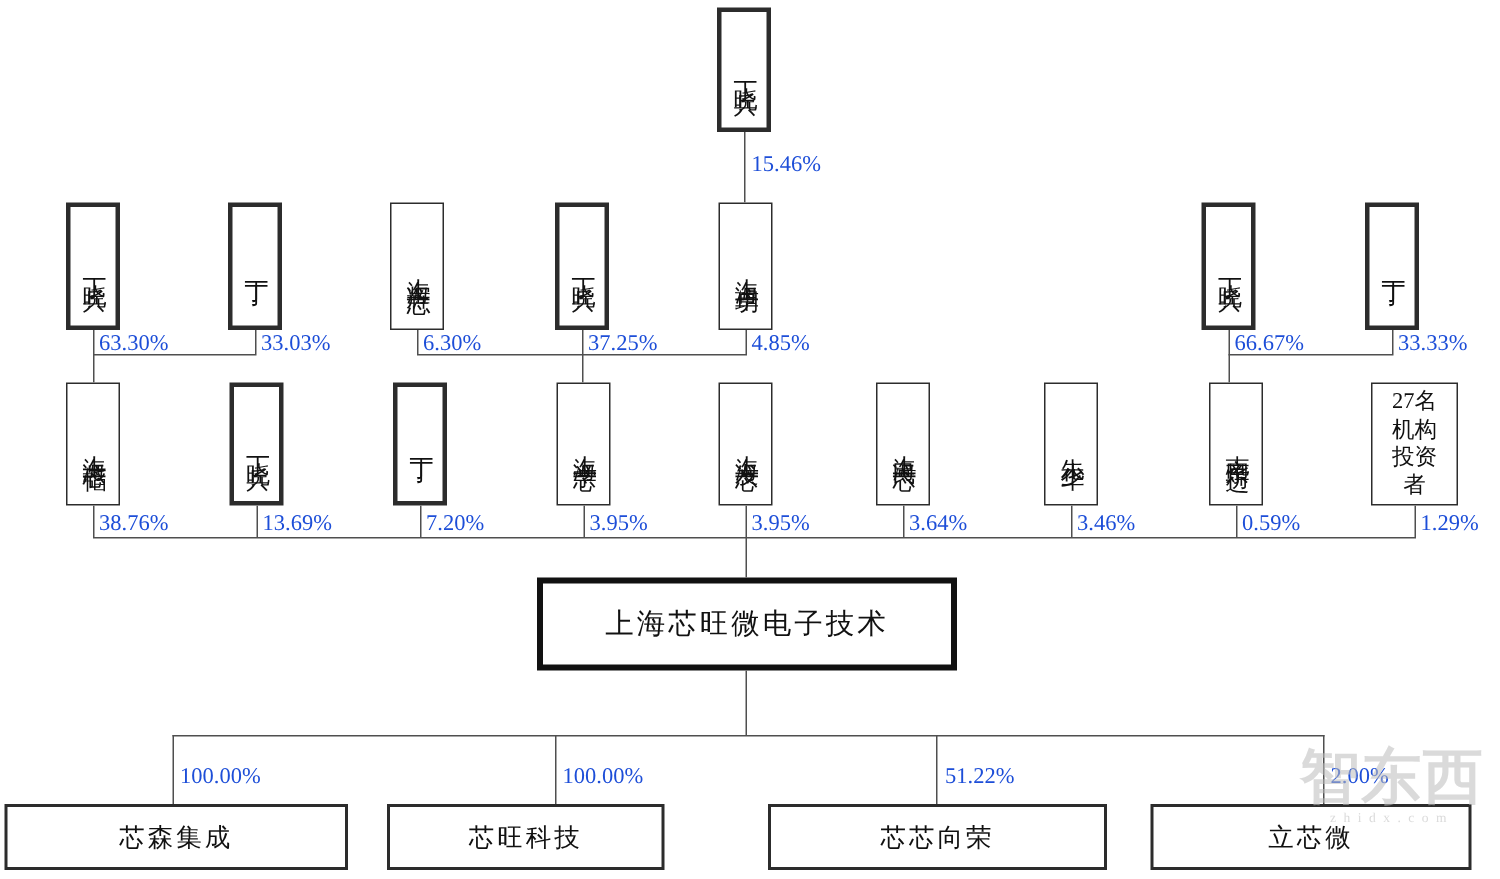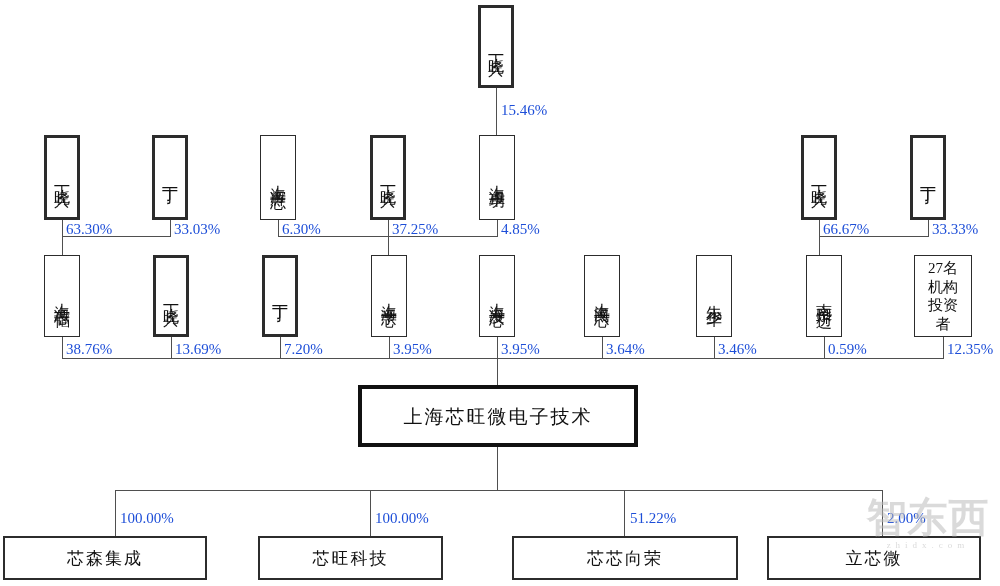--- a/index.html
+++ b/index.html
@@ -153,32 +153,32 @@
     </div>
 
   <div class="pct" style="left:66px;top:341px">38.76%</div>
   <div class="pct" style="left:175px;top:341px">13.69%</div>
   <div class="pct" style="left:284px;top:341px">7.20%</div>
   <div class="pct" style="left:393px;top:341px">3.95%</div>
   <div class="pct" style="left:501px;top:341px">3.95%</div>
   <div class="pct" style="left:606px;top:341px">3.64%</div>
   <div class="pct" style="left:718px;top:341px">3.46%</div>
   <div class="pct" style="left:828px;top:341px">0.59%</div>
-  <div class="pct" style="left:947px;top:341px">12.35%</div>
+  <div class="pct" style="left:947px;top:341px">1.29%</div>
 
   <div class="companybox">
     <div>上海芯旺微电子技术</div>
   </div>
 
   <div class="pct" style="left:120px;top:510px">100.00%</div>
   <div class="pct" style="left:375px;top:510px">100.00%</div>
   <div class="pct" style="left:630px;top:510px">51.22%</div>
   <div class="pct" style="left:887px;top:510px">2.00%</div>
 
-  <div class="bbox" style="left:3px;width:204px">
+  <div class="bbox" style="left:3px;width:229px">
       <span>芯森集成</span>
     </div>
   <div class="bbox" style="left:258px;width:185px">
       <span>芯旺科技</span>
     </div>
   <div class="bbox" style="left:512px;width:226px">
       <span>芯芯向荣</span>
     </div>
   <div class="bbox" style="left:767px;width:214px">
       <span>立芯微</span>

